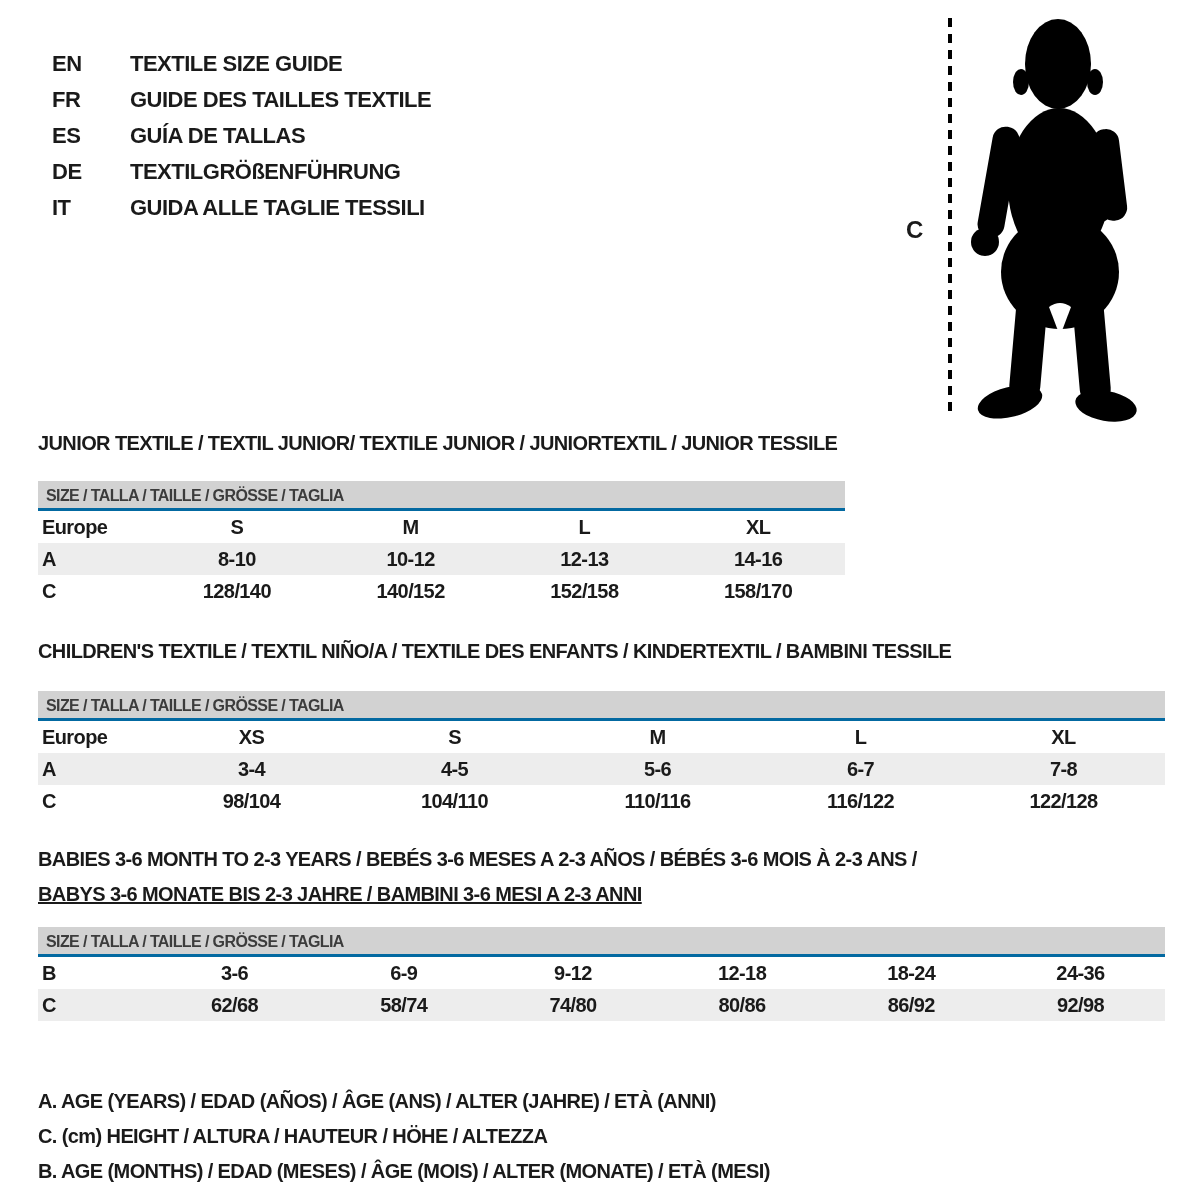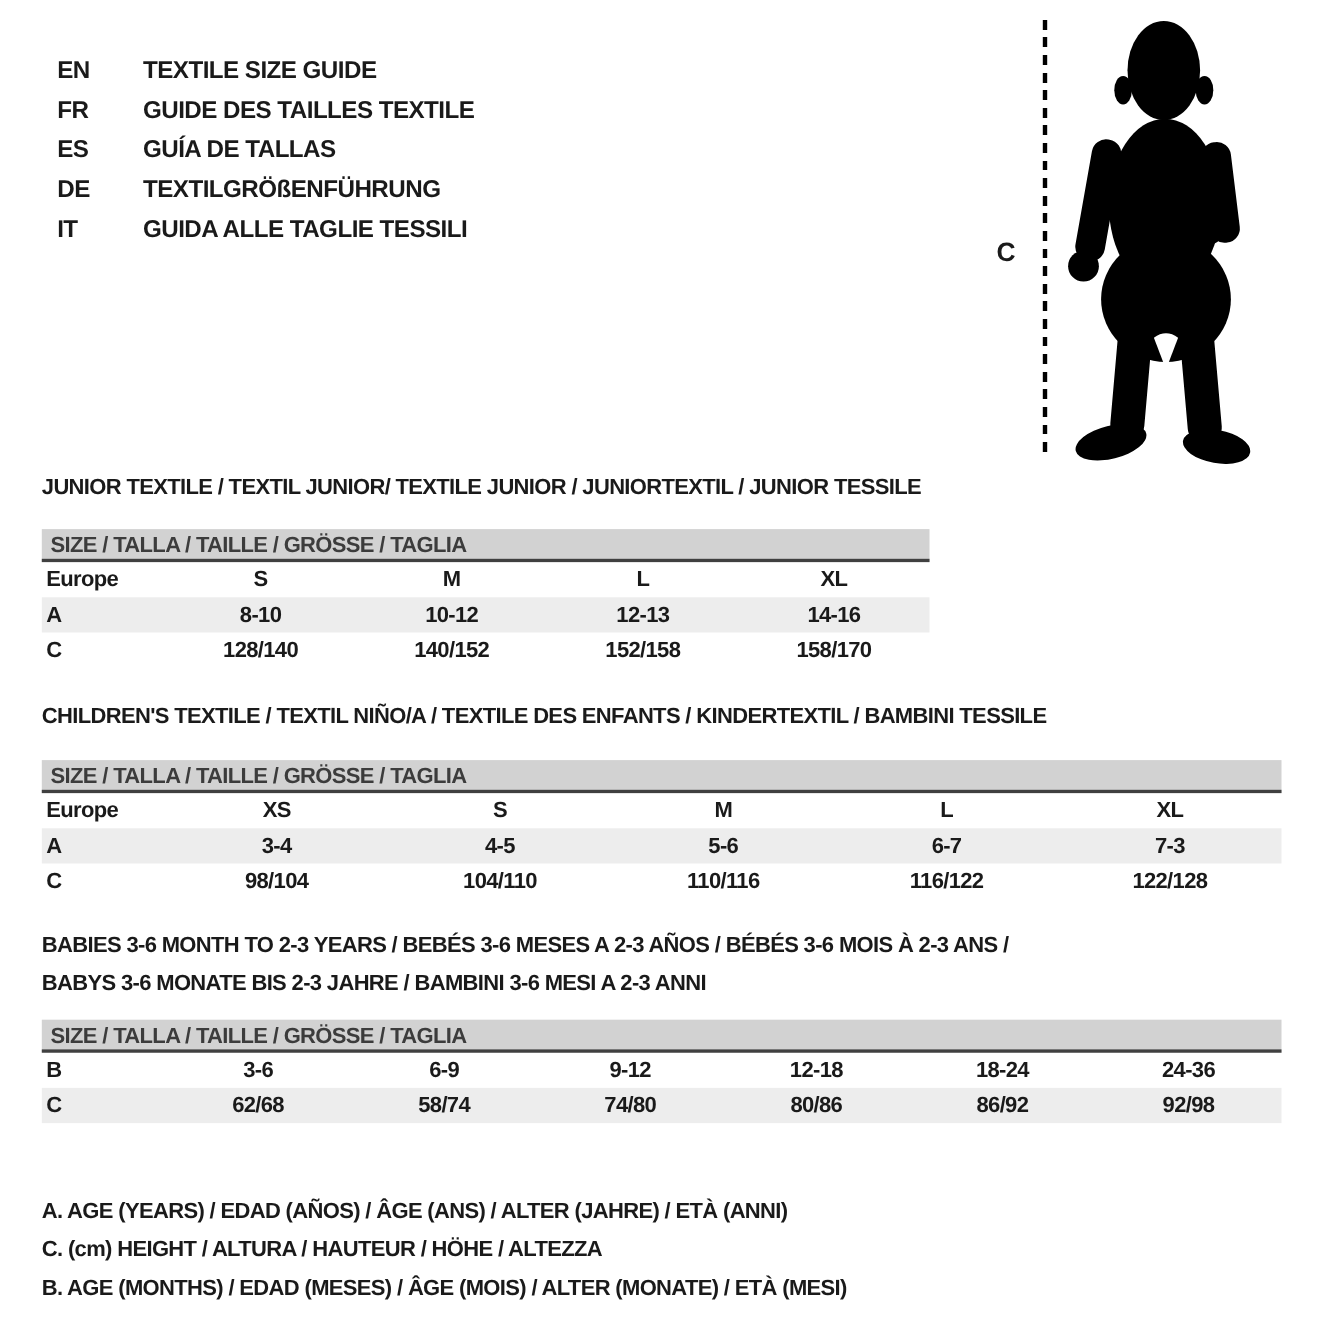--- a/index.html
+++ b/index.html
@@ -18,29 +18,29 @@
     position:absolute;left:948px;top:18px;width:4px;height:398px;
     background:repeating-linear-gradient(to bottom,#000 0px,#000 9px,transparent 9px,transparent 16px);
   }
   .fig-label{position:absolute;left:906px;top:216px;font-weight:700;font-size:24px;}
   .baby-svg{position:absolute;left:963px;top:14px;width:174px;height:408px;}
   
   .sec-title{position:absolute;left:38px;font-weight:700;font-size:20px;letter-spacing:-0.6px;white-space:nowrap;}
   .t-junior{top:432px;}
   .t-children{top:640px;}
   .t-babies1{top:848px;}
-  .t-babies2{top:883px;}
+  .t-babies2{top:883px;text-decoration:underline;}
   
   .table{position:absolute;left:38px;}
   .tbl-junior{top:481px;width:807px;}
   .tbl-children{top:691px;width:1127px;}
   .tbl-babies{top:927px;width:1127px;}
   .thead{
-    height:30px;line-height:30px;background:#d2d2d2;border-bottom:3px solid #404040;
-    font-weight:700;font-size:20px;letter-spacing:-0.6px;color:#3c3c3c;padding-left:8px;box-sizing:border-box;
+    height:30px;line-height:30px;background:#d2d2d2;border-bottom:3px solid #0369a1;
+    font-weight:700;font-size:16px;letter-spacing:-0.6px;color:#3c3c3c;padding-left:8px;box-sizing:border-box;
   }
   .tbody .trow{display:flex;height:32px;align-items:center;}
   .tbody .trow:nth-child(even){background:#ededed;}
   .tlabel{width:112px;font-weight:700;font-size:20px;letter-spacing:-0.6px;padding-left:4px;box-sizing:border-box;}
   .tcell{flex:1;text-align:center;font-weight:700;font-size:20px;letter-spacing:-0.6px;}
   
   .legend{position:absolute;left:38px;top:1068px;margin-top:16px;}
   .legend-line{height:35px;line-height:35px;font-weight:700;font-size:20px;letter-spacing:-0.6px;white-space:nowrap;}
 </style>
 </head>
@@ -131,21 +131,21 @@
         <span class="tcell">M</span>
         <span class="tcell">L</span>
         <span class="tcell">XL</span>
       </div>
       <div class="trow">
         <span class="tlabel">A</span>
         <span class="tcell">3-4</span>
         <span class="tcell">4-5</span>
         <span class="tcell">5-6</span>
         <span class="tcell">6-7</span>
-        <span class="tcell">7-3</span>
+        <span class="tcell">7-8</span>
       </div>
       <div class="trow">
         <span class="tlabel">C</span>
         <span class="tcell">98/104</span>
         <span class="tcell">104/110</span>
         <span class="tcell">110/116</span>
         <span class="tcell">116/122</span>
         <span class="tcell">122/128</span>
       </div>
     </div>

